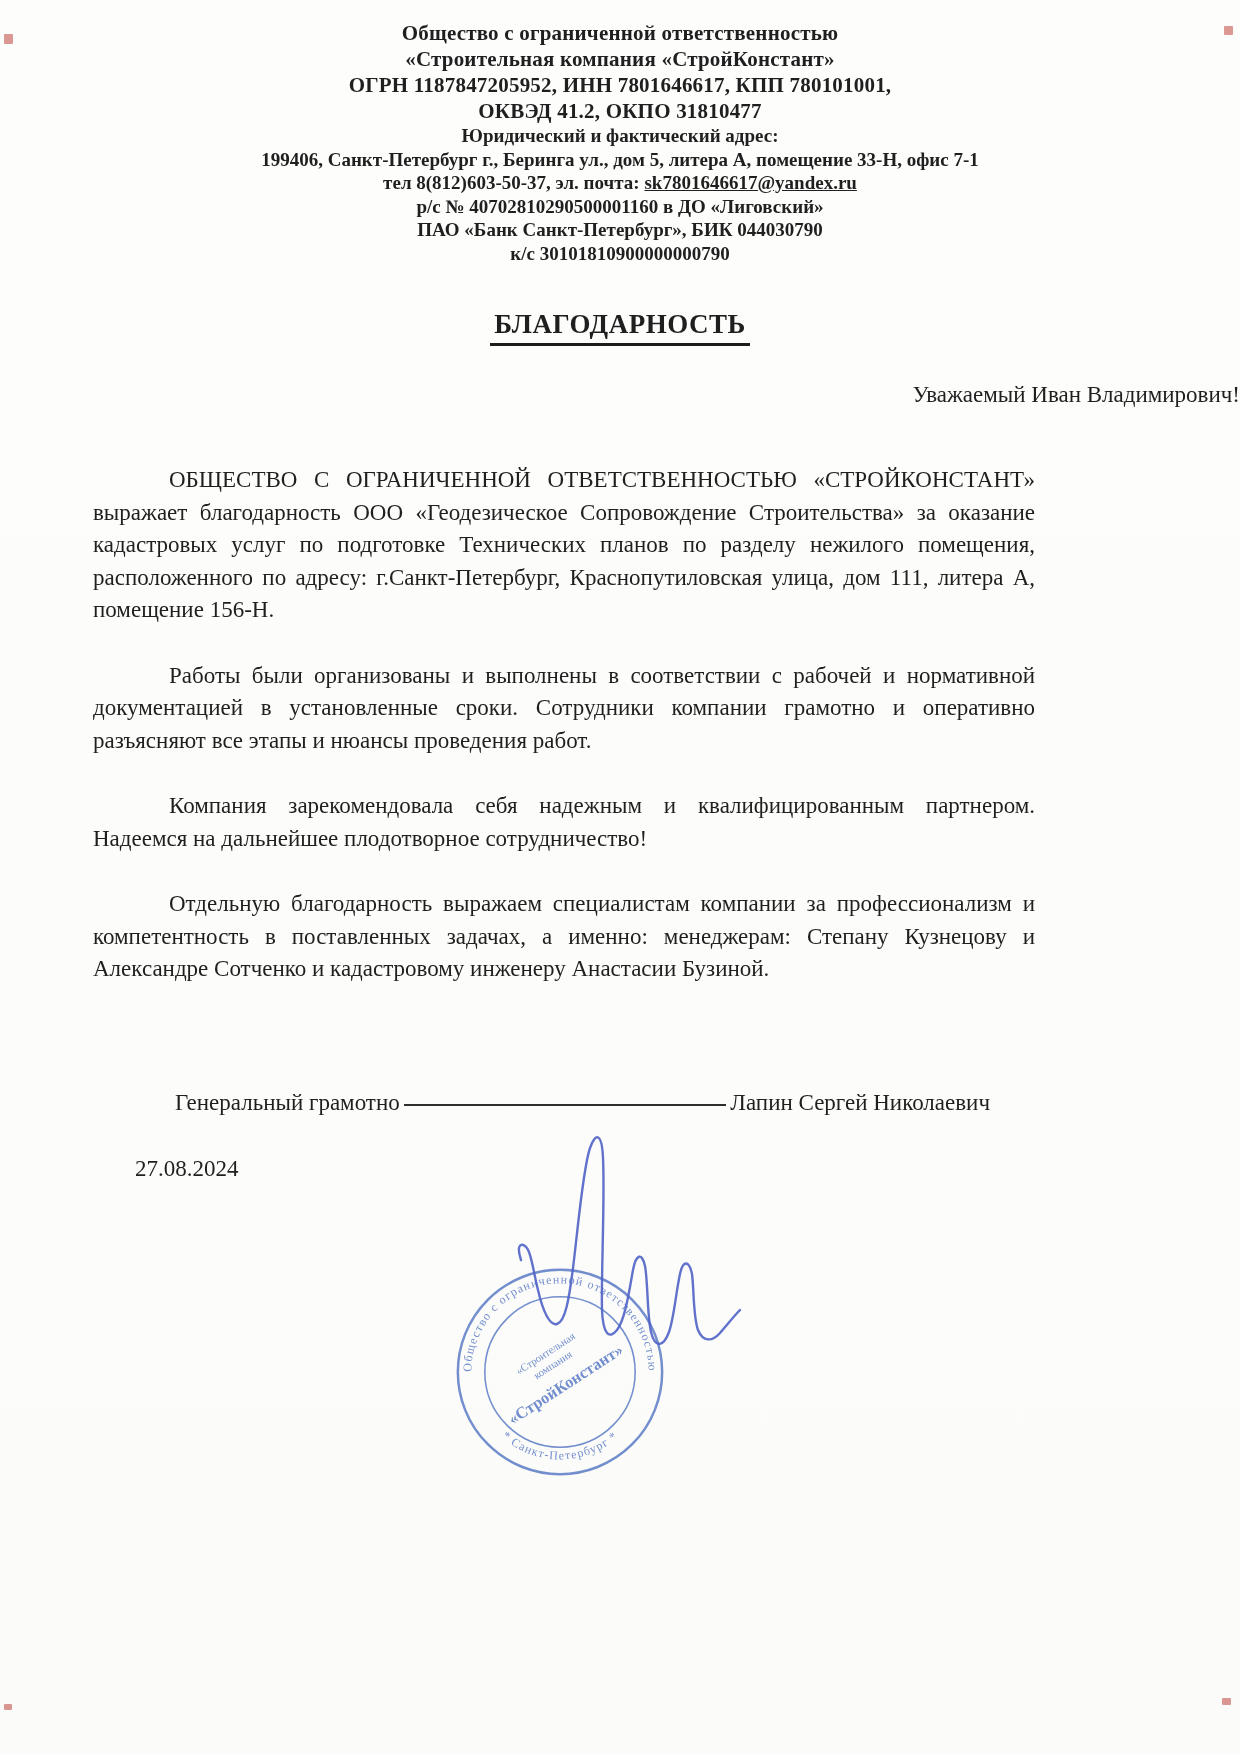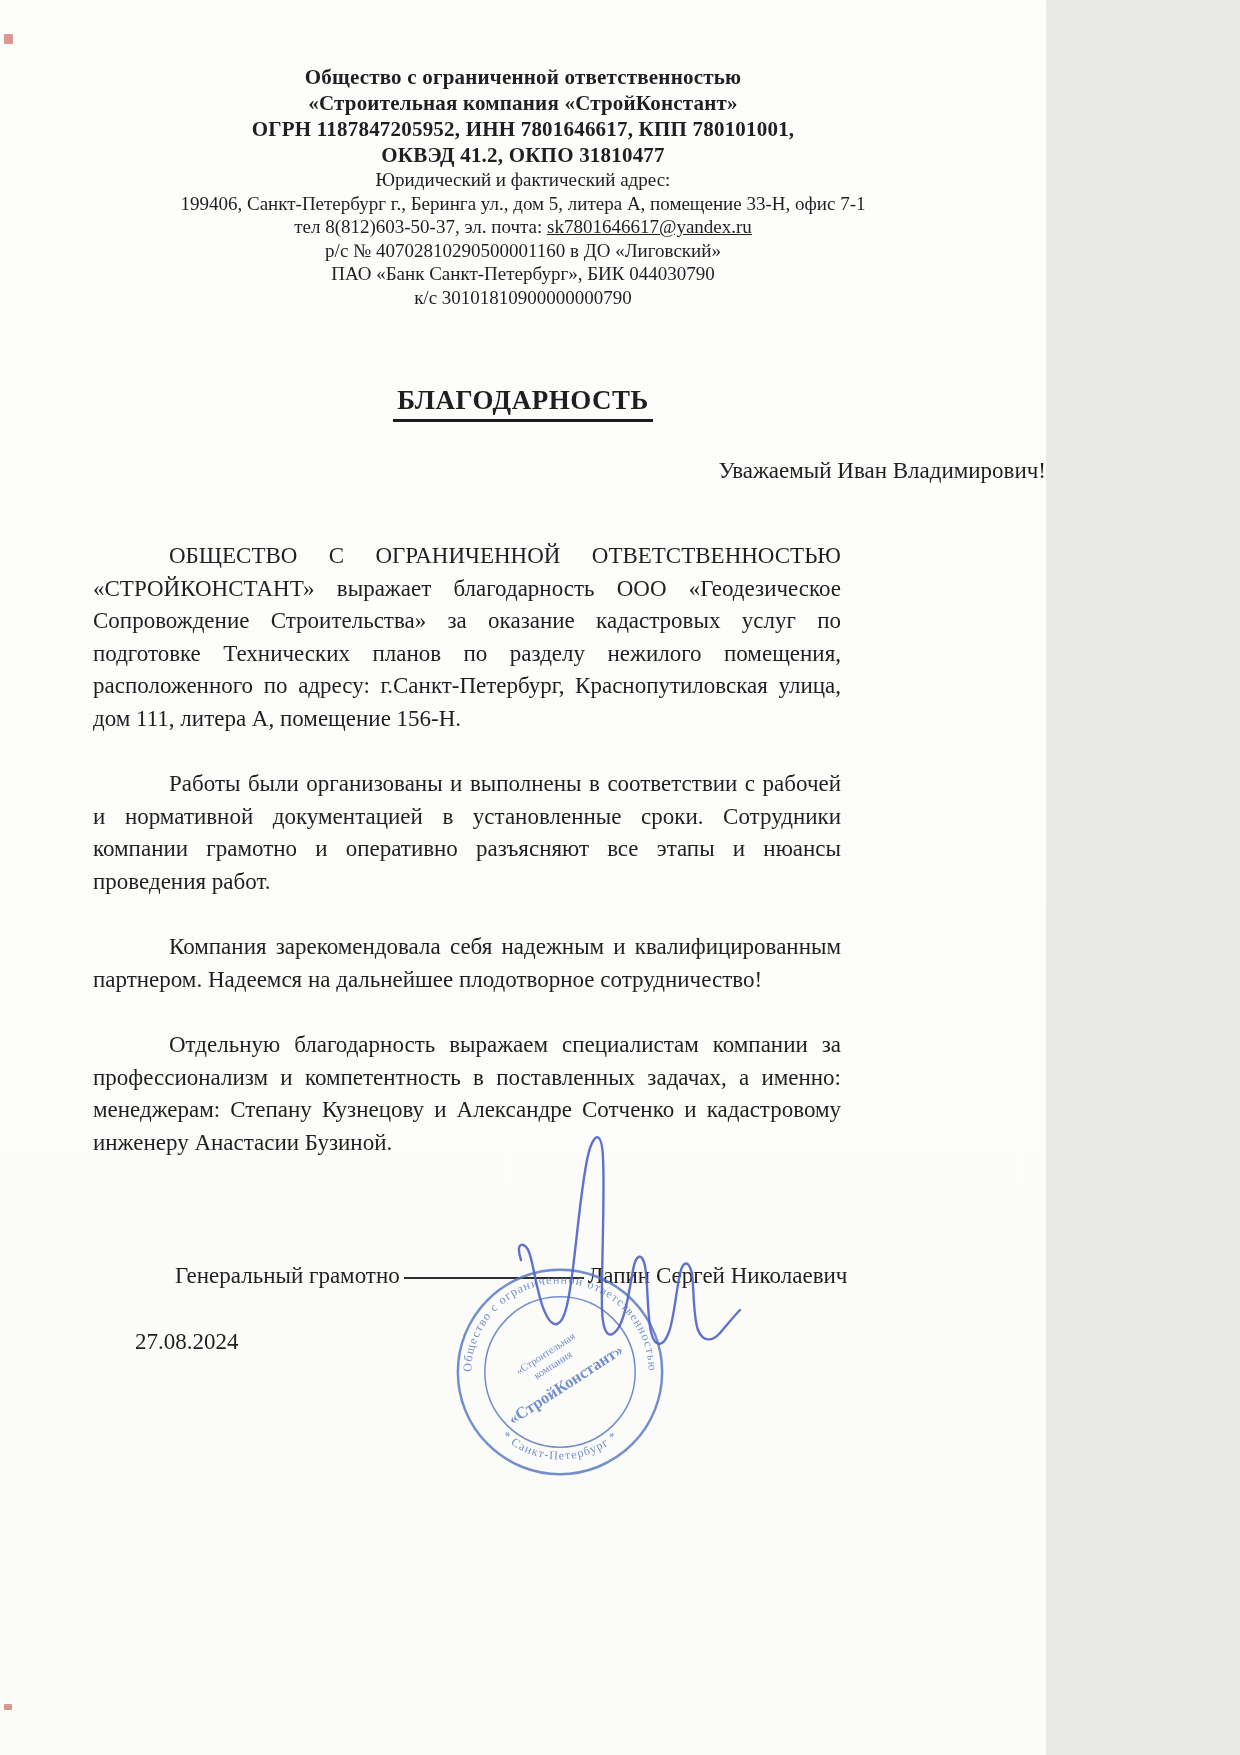--- a/index.html
+++ b/index.html
@@ -3,34 +3,34 @@
 <meta charset="utf-8">
 <style>
   html,body{margin:0;padding:0;}
   body{
     width:1240px;height:1755px;
     background:#e9e9e7;
     font-family:"Liberation Serif","DejaVu Serif",serif;
   }
   .page{
     position:relative;
-    width:1046px;height:1755px;
+    width:1240px;height:1755px;
     background:linear-gradient(180deg,#fdfdfc 0%,#fcfcfa 60%,#fbfbf9 100%);
     color:#1f1f1f;
     overflow:hidden;
     box-sizing:border-box;
-    padding-top:64px;
+    padding-top:20px;
   }
   
   .letterhead{text-align:center;}
   .lh-b{font-size:21px;font-weight:bold;line-height:26px;letter-spacing:.2px;}
-  .lh-r{font-size:19px;line-height:23.5px;}
+  .lh-r{font-size:19px;line-height:23.5px;font-weight:bold;}
   .email{text-decoration:underline;}
   
-  .title-wrap{text-align:center;margin-top:76px;}
+  .title-wrap{text-align:center;margin-top:44px;}
   .title{
     display:inline-block;
     font-size:27px;font-weight:bold;letter-spacing:.5px;
     border-bottom:3px solid #1d1d1d;
     padding:0 4px 3px;
   }
   
   .salutation{text-align:right;font-size:23px;margin-top:36px;}
   
   .body-text{margin:0 205px 0 93px;}

